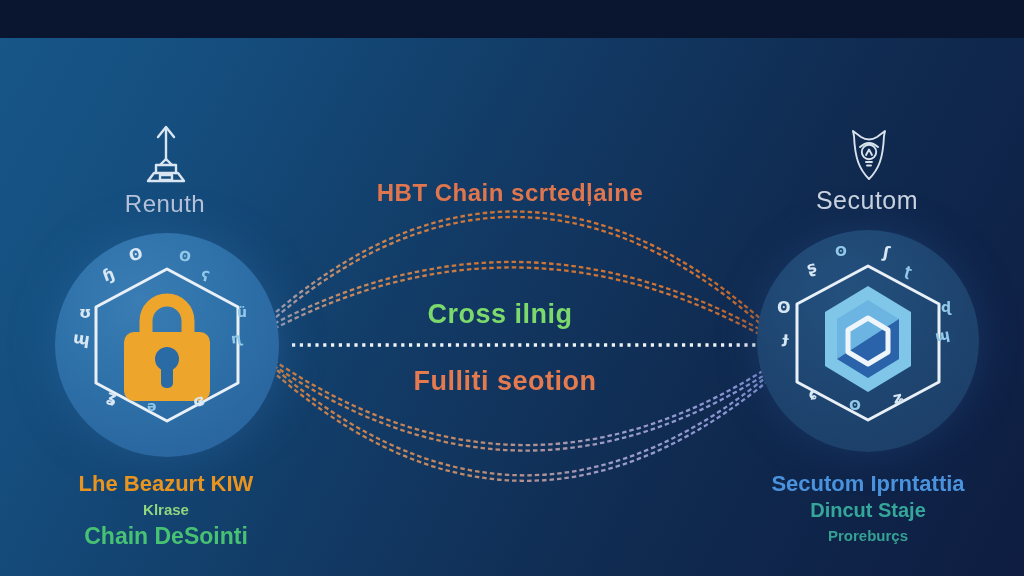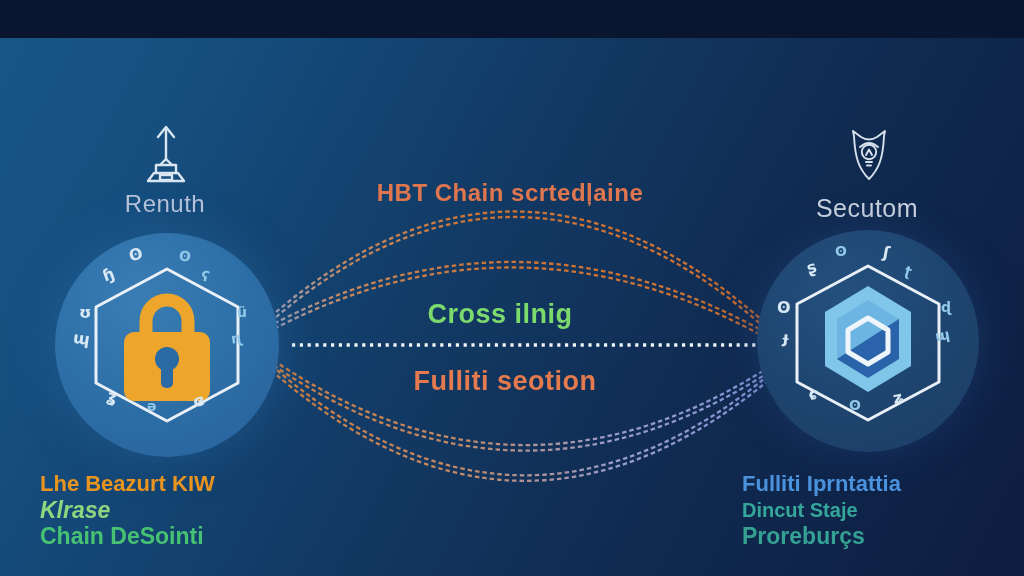--- a/index.html
+++ b/index.html
@@ -18,34 +18,34 @@
     box-shadow:0 0 46px rgba(52,118,178,.35);}
   #right-circle{left:757px;top:192px;width:222px;height:222px;
     background:radial-gradient(circle at 40% 30%,#24507e 0%,#1e4570 50%,#1b3c63 100%);
     box-shadow:0 0 40px rgba(34,74,128,.45);}
   .glyph{position:absolute;font-family:"DejaVu Sans",sans-serif;color:#d7e7f4;
     font-size:16px;font-weight:600;line-height:1;pointer-events:none;}
   .glyph:nth-of-type(even){color:#93c9e8;font-size:14px;}
   
   .lbl{position:absolute;text-align:center;letter-spacing:.5px;}
   #lbl-renuth{left:95px;top:152px;width:140px;font-size:24px;color:#b9c3da;}
-  #lbl-secutom{left:797px;top:156px;width:140px;font-size:25px;color:#ccd5e1;}
+  #lbl-secutom{left:797px;top:148px;width:140px;font-size:25px;color:#ccd5e1;}
   #lbl-top{left:355px;top:141px;width:310px;font-size:24px;font-weight:600;color:#e0764e;}
   #lbl-mid{left:370px;top:261px;width:260px;font-size:27px;font-weight:700;color:#7cd96c;}
   #lbl-bot{left:375px;top:328px;width:260px;font-size:27px;font-weight:700;color:#e57a4e;}
-  .caption{position:absolute;width:252px;font-weight:700;line-height:26px;}
+  .caption{position:absolute;width:252px;text-align:center;font-weight:700;line-height:26px;}
   #caption-left{left:40px;top:433px;}
   #caption-right{left:742px;top:433px;}
   .cap-line{display:block;}
   .cap-orange{color:#e8941f;font-size:22px;}
-  .cap-lightgreen{color:#8fd67f;font-size:23px;font-style:italic;}
+  .cap-lightgreen{color:#8fd67f;font-size:15px;}
   .cap-green{color:#47c273;font-size:23px;}
   .cap-blue{color:#4a92dc;font-size:22px;}
   .cap-teal{color:#35a79a;font-size:20px;}
-  .cap-teal2{color:#35a193;font-size:23px;}
+  .cap-teal2{color:#35a193;font-size:15px;}
 </style>
 </head>
 <body>
 
 <div id="canvas">
 
   <svg class="abs" style="left:0;top:0;" width="1024" height="576" viewBox="0 0 1024 576">
     <defs>
       <linearGradient id="gradTop" x1="0" y1="0" x2="1" y2="0">
         <stop offset="0" stop-color="#8fa6d8"></stop>
@@ -142,18 +142,18 @@
     <span class="glyph" style="left:92px;top:168px;">ʘ</span>
     <span class="glyph" style="left:136px;top:160px;transform:rotate(-12deg);">ʑ</span>
   </div>
 
   <div class="caption" id="caption-left">
     <span class="cap-line cap-orange">Lhe Beazurt KIW</span>
     <span class="cap-line cap-lightgreen">Klrase</span>
     <span class="cap-line cap-green">Chain DeSointi</span>
   </div>
   <div class="caption" id="caption-right">
-    <span class="cap-line cap-blue">Fulliti Iprntattia</span>
+    <span class="cap-line cap-blue">Secutom Iprntattia</span>
     <span class="cap-line cap-teal">Dincut Staje</span>
     <span class="cap-line cap-teal2">Proreburçs</span>
   </div>
 
 </div>
 
 </body></html>

